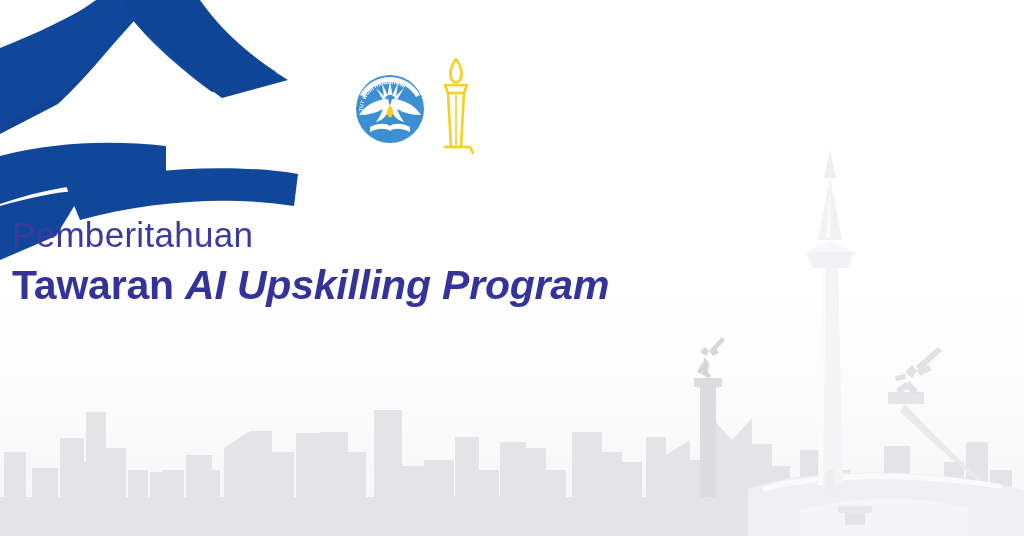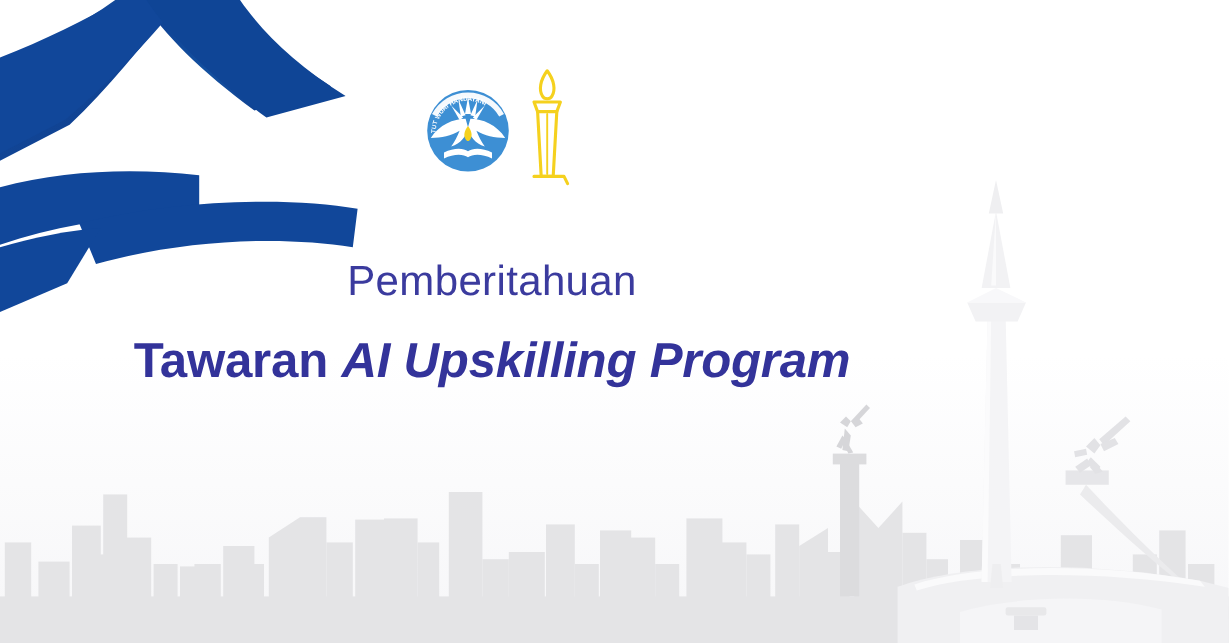--- a/index.html
+++ b/index.html
@@ -48,33 +48,33 @@
     white-space:nowrap;
     transform:scaleX(0.93);
     transform-origin:left center;
     padding:1.5px 0;
   }
   #monas-mark { flex:0 0 auto; width:48px; height:104px; margin-left:-6px; }
 
   
   #headline-block {
     position:absolute;
-    left:0; top:215px; width:820px;
-    text-align:center;
+    left:12px; top:215px; width:820px;
+    text-align:left;
   }
   #eyebrow-text {
     font-family:"Liberation Sans", sans-serif;
     font-size:35px;
     font-weight:400;
     color:#3b3b9e;
     letter-spacing:0.3px;
     line-height:1.15;
   }
   #title-line {
-    margin-top:22px;
+    margin-top:7px;
     font-family:"Liberation Sans", sans-serif;
     font-size:41px;
     font-weight:bold;
     color:#33339a;
     letter-spacing:-0.2px;
     line-height:1.15;
     white-space:nowrap;
   }
   #title-emphasis { font-style:italic; }
 </style>

